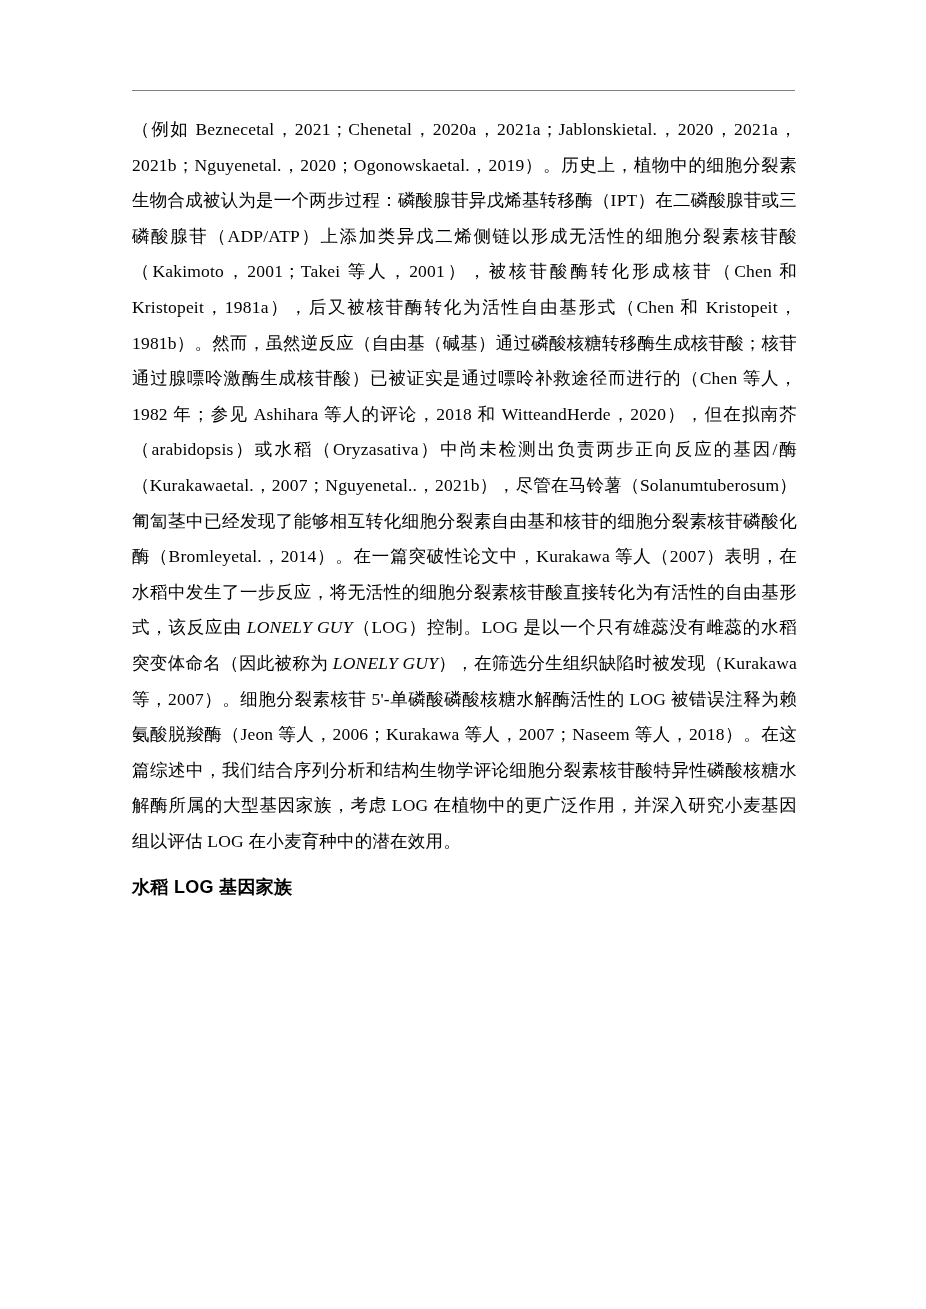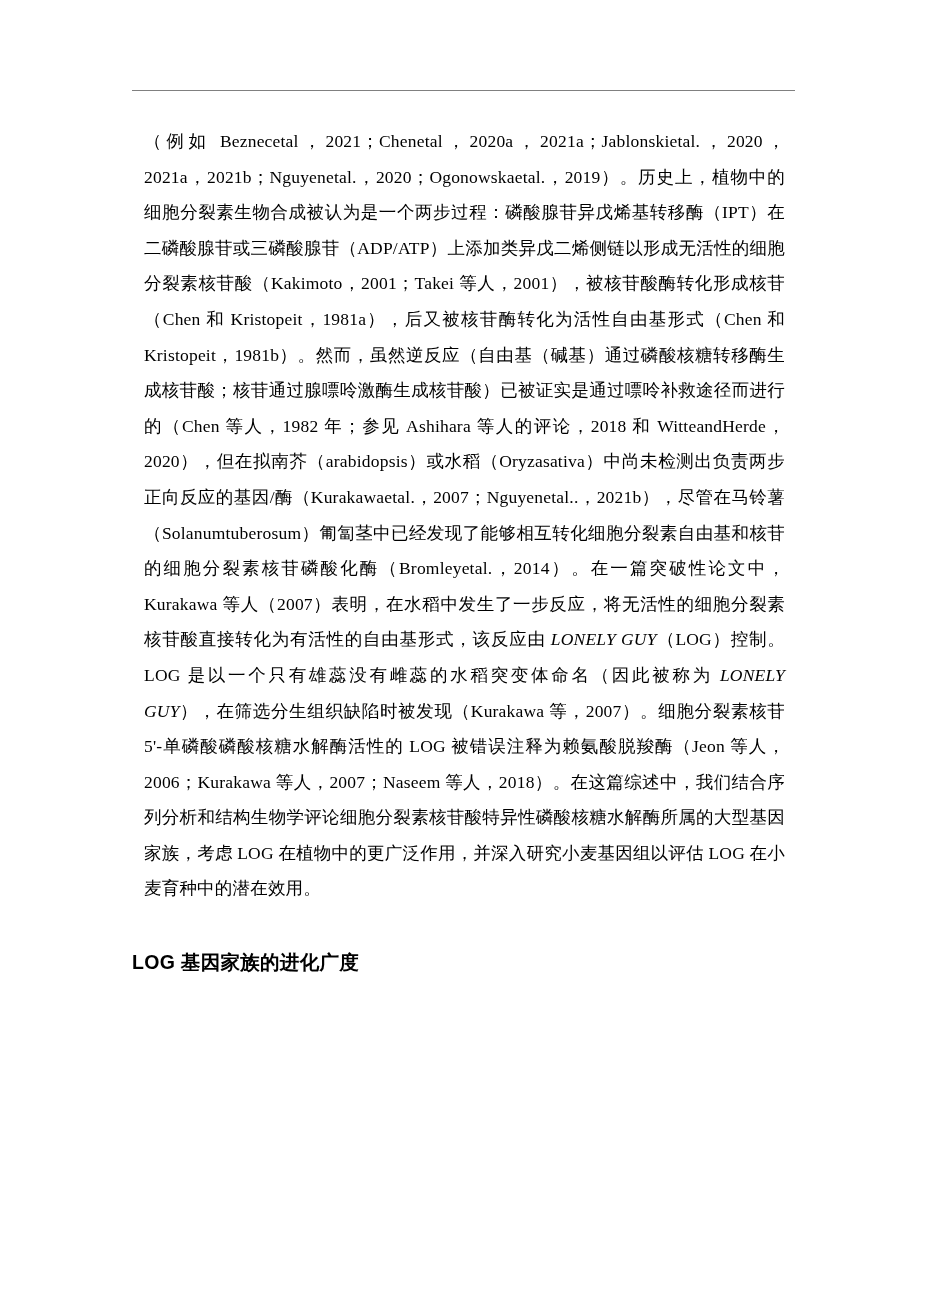--- a/index.html
+++ b/index.html
@@ -31,21 +31,21 @@
     height: 0;
     border-top: 1px solid #808080;
   }
   .content {
     position: absolute;
     top: 112px;
     left: 132px;
     width: 665px;
   }
   p.body-para {
-    margin: 12px;
+    margin: 0;
     font-size: 17.5px;
     line-height: 35.6px;
     text-align: justify;
     text-justify: inter-ideograph;
     letter-spacing: 0.2px;
   }
   p.body-para.indent {
     text-indent: 2em;
   }
   h2.section-heading {
@@ -72,19 +72,19 @@
 <body>
 
 <div class="page">
 
   <div class="top-rule"></div>
 
   <div class="content">
 
     <p class="body-para" id="p1"><span>（例如 Beznecetal，2021；Chenetal，2020a，2021a；Jablonskietal.，2020，2021a，2021b；Nguyenetal.，2020；Ogonowskaetal.，2019）。历史上，植物中的细胞分裂素生物合成被认为是一个两步过程：磷酸腺苷异戊烯基转移酶（IPT）在二磷酸腺苷或三磷酸腺苷（ADP/ATP）上添加类异戊二烯侧链以形成无活性的细胞分裂素核苷酸（Kakimoto，2001；Takei 等人，2001），被核苷酸酶转化形成核苷（Chen 和 Kristopeit，1981a），后又被核苷酶转化为活性自由基形式（Chen 和 Kristopeit，1981b）。然而，虽然逆反应（自由基（碱基）通过磷酸核糖转移酶生成核苷酸；核苷通过腺嘌呤激酶生成核苷酸）已被证实是通过嘌呤补救途径而进行的（Chen 等人，1982 年；参见 Ashihara 等人的评论，2018 和 WitteandHerde，2020），但在拟南芥（arabidopsis）或水稻（Oryzasativa）中尚未检测出负责两步正向反应的基因/酶（Kurakawaetal.，2007；Nguyenetal..，2021b），尽管在马铃薯（Solanumtuberosum）匍匐茎中已经发现了能够相互转化细胞分裂素自由基和核苷的细胞分裂素核苷磷酸化酶（Bromleyetal.，2014）。在一篇突破性论文中，Kurakawa 等人（2007）表明，在水稻中发生了一步反应，将无活性的细胞分裂素核苷酸直接转化为有活性的自由基形式，该反应由 </span><span class="ital">LONELY GUY</span><span>（LOG）控制。LOG 是以一个只有雄蕊没有雌蕊的水稻突变体命名（因此被称为 </span><span class="ital">LONELY GUY</span><span>），在筛选分生组织缺陷时被发现（Kurakawa 等，2007）。细胞分裂素核苷 5'-单磷酸磷酸核糖水解酶活性的 LOG 被错误注释为赖氨酸脱羧酶（Jeon 等人，2006；Kurakawa 等人，2007；Naseem 等人，2018）。在这篇综述中，我们结合序列分析和结构生物学评论细胞分裂素核苷酸特异性磷酸核糖水解酶所属的大型基因家族，考虑 LOG 在植物中的更广泛作用，并深入研究小麦基因组以评估 LOG 在小麦育种中的潜在效用。</span></p>
 
-    <h2 class="section-heading">LOG 基因家族的进化广度</h2>
 
+    <h3 class="sub-heading">水稻 LOG 基因家族</h3>
 
 
   </div>
 
 </div>
 
 </body></html>

